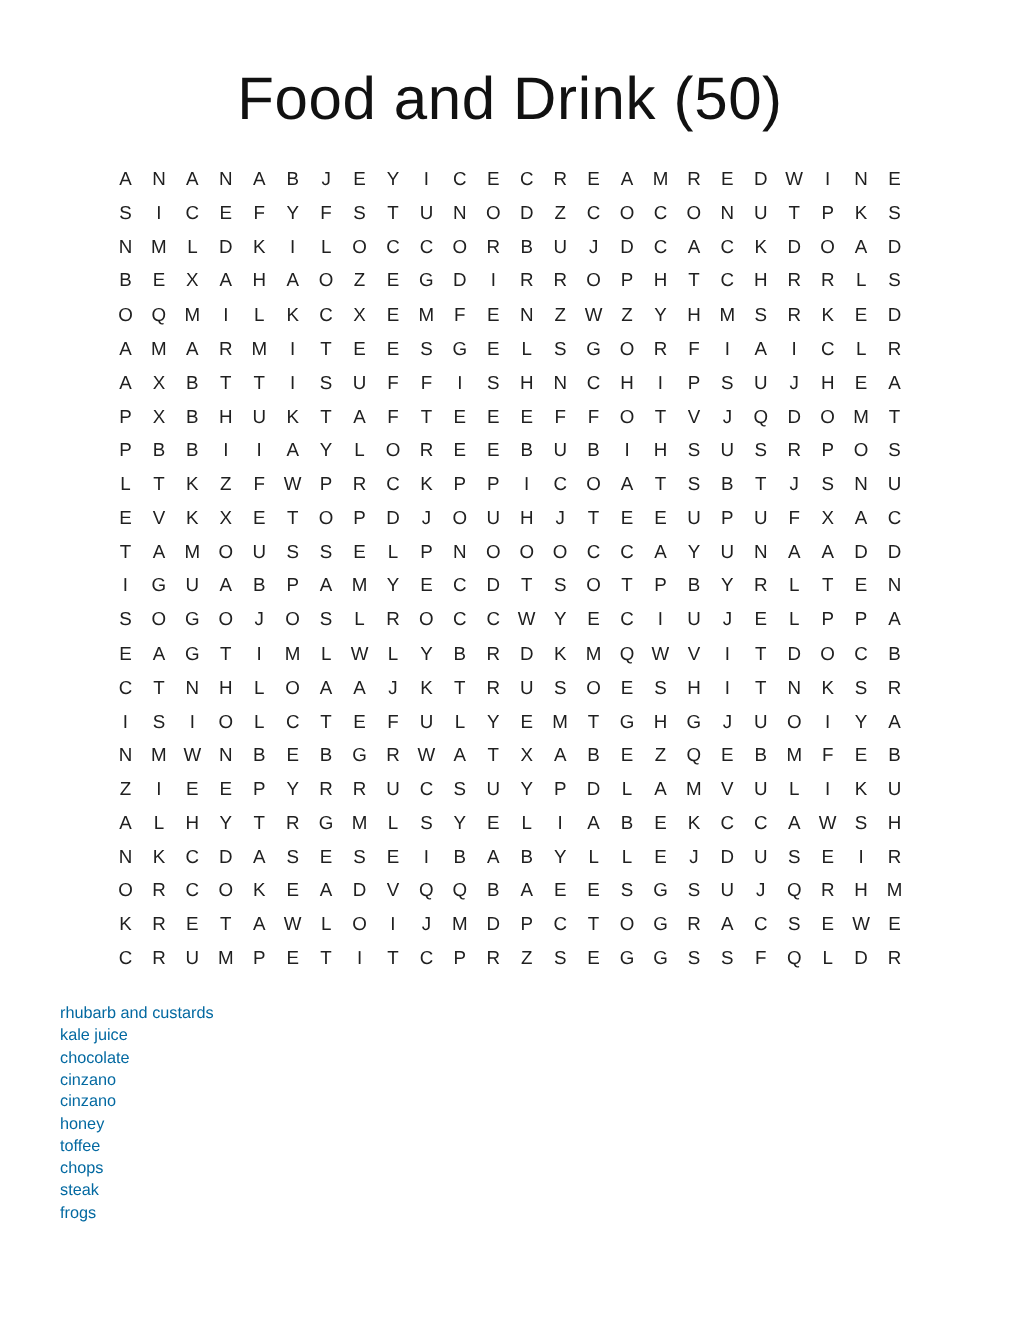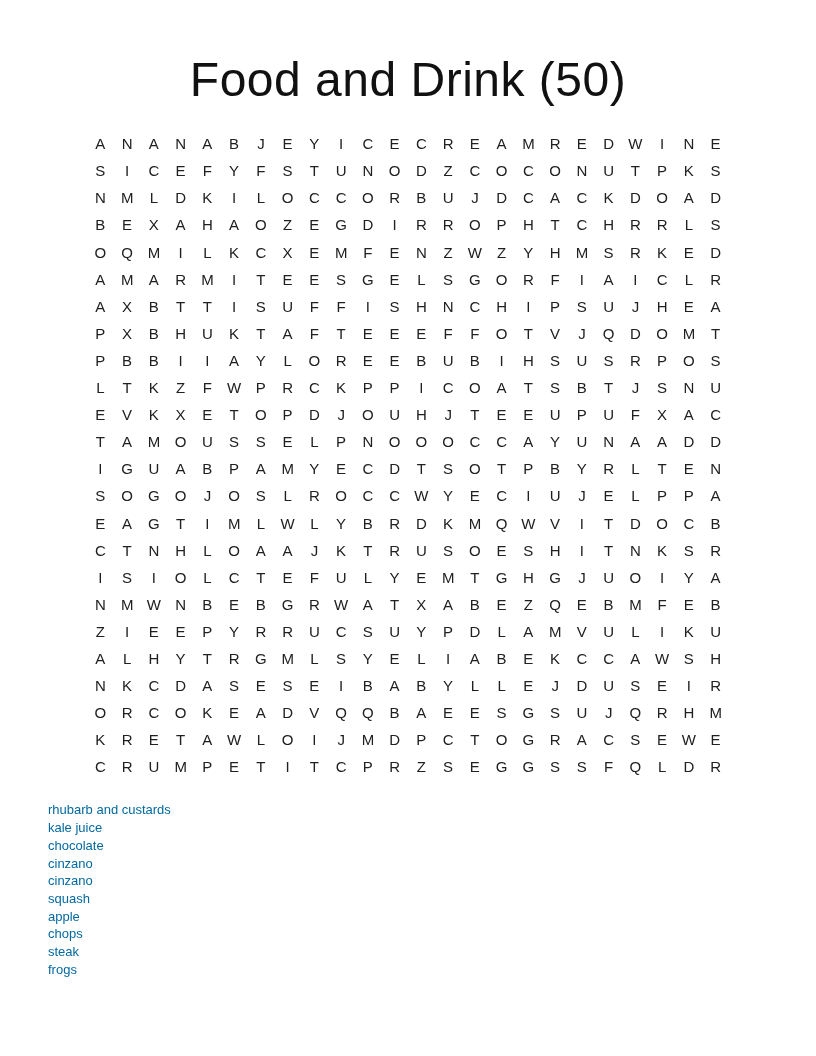--- a/index.html
+++ b/index.html
@@ -687,20 +687,20 @@
         <span class="grid-cell">R</span>
       </div>
     </div>
   <div class="word-list">
       <div class="word-col">
         <div class="word-item">rhubarb and custards</div>
         <div class="word-item">kale juice</div>
         <div class="word-item">chocolate</div>
         <div class="word-item">cinzano</div>
         <div class="word-item">cinzano</div>
-        <div class="word-item">squash</div>
-        <div class="word-item">apple</div>
+        <div class="word-item">honey</div>
+        <div class="word-item">toffee</div>
         <div class="word-item">chops</div>
         <div class="word-item">steak</div>
         <div class="word-item">frogs</div>
       </div>
     </div>
 </div>
 
 </body></html>

